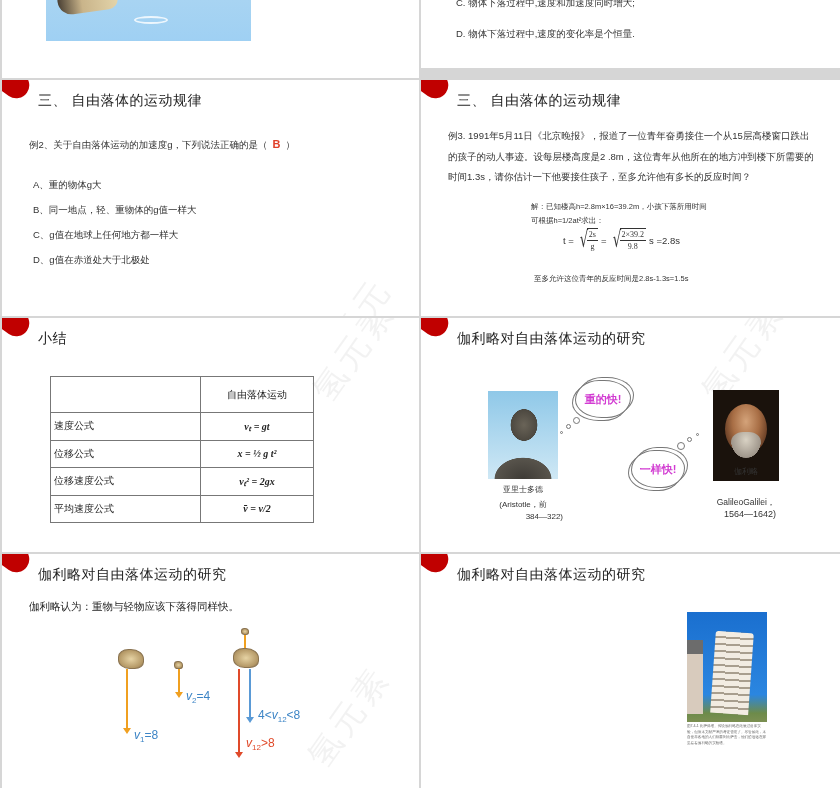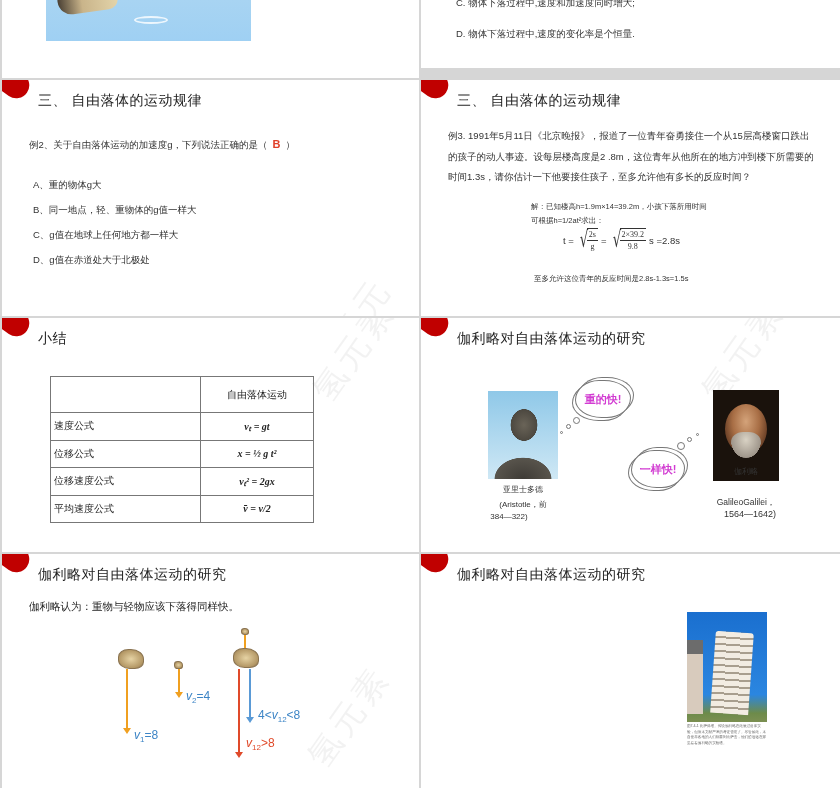--- a/index.html
+++ b/index.html
@@ -155,21 +155,21 @@
   <div class="q-opt" style="top:124px">B、同一地点，轻、重物体的g值一样大</div>
   <div class="q-opt" style="top:149px">C、g值在地球上任何地方都一样大</div>
   <div class="q-opt" style="top:174px">D、g值在赤道处大于北极处</div>
   <div class="watermark" style="left:340px;top:200px;">氢元素</div>
 </div>
 
 <div class="slide" id="s3">
   <div class="tab"></div>
   <div class="slide-title">三、 自由落体的运动规律</div>
   <div class="para">例3. 1991年5月11日《北京晚报》，报道了一位青年奋勇接住一个从15层高楼窗口跌出的孩子的动人事迹。设每层楼高度是2 .8m，这位青年从他所在的地方冲到楼下所需要的时间1.3s，请你估计一下他要接住孩子，至多允许他有多长的反应时间？</div>
-  <div class="sol" style="top:122px">解：已知楼高h=1.9m×14=39.2m，小孩下落所用时间</div>
+  <div class="sol" style="top:122px">解：已知楼高h=2.8m×16=39.2m，小孩下落所用时间</div>
   <div class="sol" style="top:136px">可根据h=1/2at²求出：</div>
   <div class="formula">
     <span>t =</span>
     <span class="sqrt">
       <span class="rad">√</span>
       <span class="frac">
         <span>2s</span>
         <span>g</span>
       </span>
     </span>
@@ -220,21 +220,21 @@
   <div class="tab"></div>
   <div class="slide-title">伽利略对自由落体运动的研究</div>
   <div class="watermark" style="left:265px;top:10px;">氢元素</div>
   <div class="portrait aristotle"></div>
   <div class="bubble" style="left:154px;top:62px;width:56px;height:38px;">重的快!</div>
   <div class="dot" style="left:139px;top:113px;width:3px;height:3px;"></div>
   <div class="dot" style="left:145px;top:106px;width:5px;height:5px;"></div>
   <div class="dot" style="left:152px;top:99px;width:7px;height:7px;"></div>
   <div class="caption" style="left:62px;top:166px;width:80px;">亚里士多德</div>
   <div class="caption" style="left:62px;top:181px;width:80px;">(Aristotle，前</div>
-  <div class="caption" style="left:48px;top:193px;width:80px;">384—322)</div>
+  <div class="caption" style="left:62px;top:193px;width:80px;text-align:right;">384—322)</div>
 
   <div class="portrait galileo"></div>
   <div class="bubble" style="left:210px;top:132px;width:54px;height:38px;">一样快!</div>
   <div class="dot" style="left:275px;top:115px;width:3px;height:3px;"></div>
   <div class="dot" style="left:266px;top:119px;width:5px;height:5px;"></div>
   <div class="dot" style="left:256px;top:124px;width:8px;height:8px;"></div>
   <div class="caption" style="left:280px;top:148px;width:90px;">伽利略</div>
   <div class="caption" style="left:280px;top:178px;width:90px;font-size:8.5px;">GalileoGalilei，</div>
   <div class="caption" style="left:284px;top:190px;width:90px;font-size:9px;">1564—1642)</div>
 </div>

